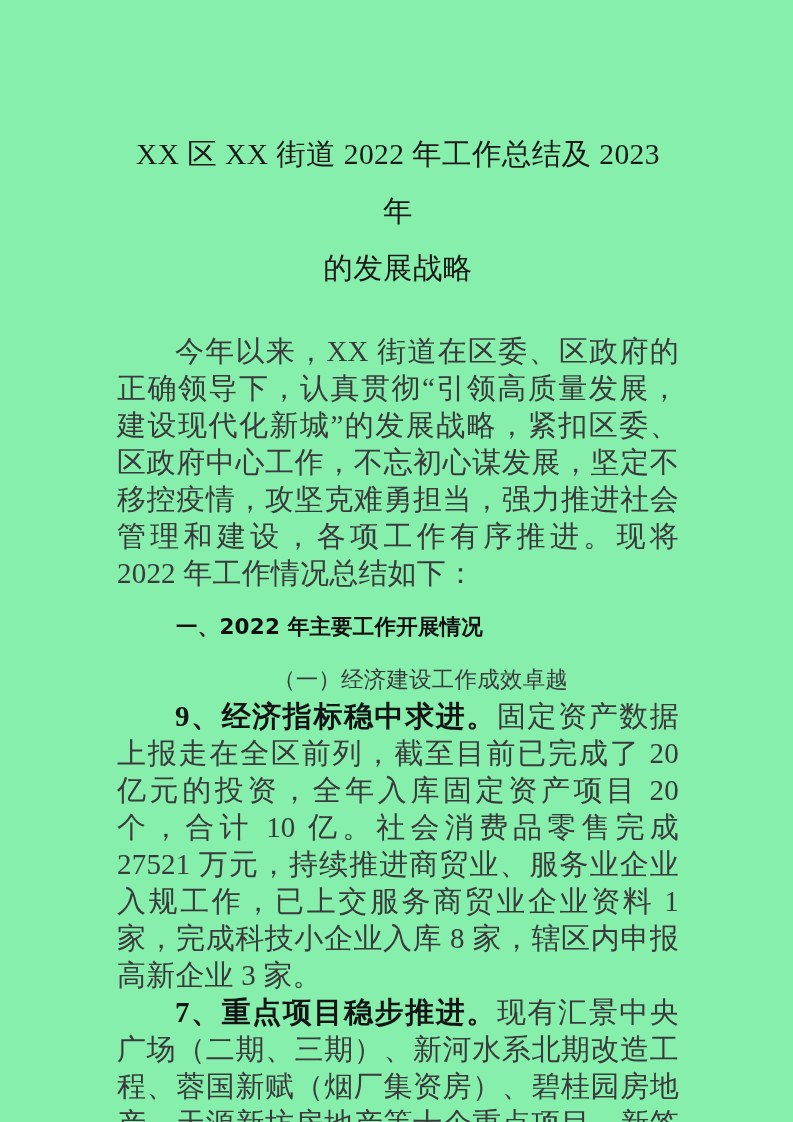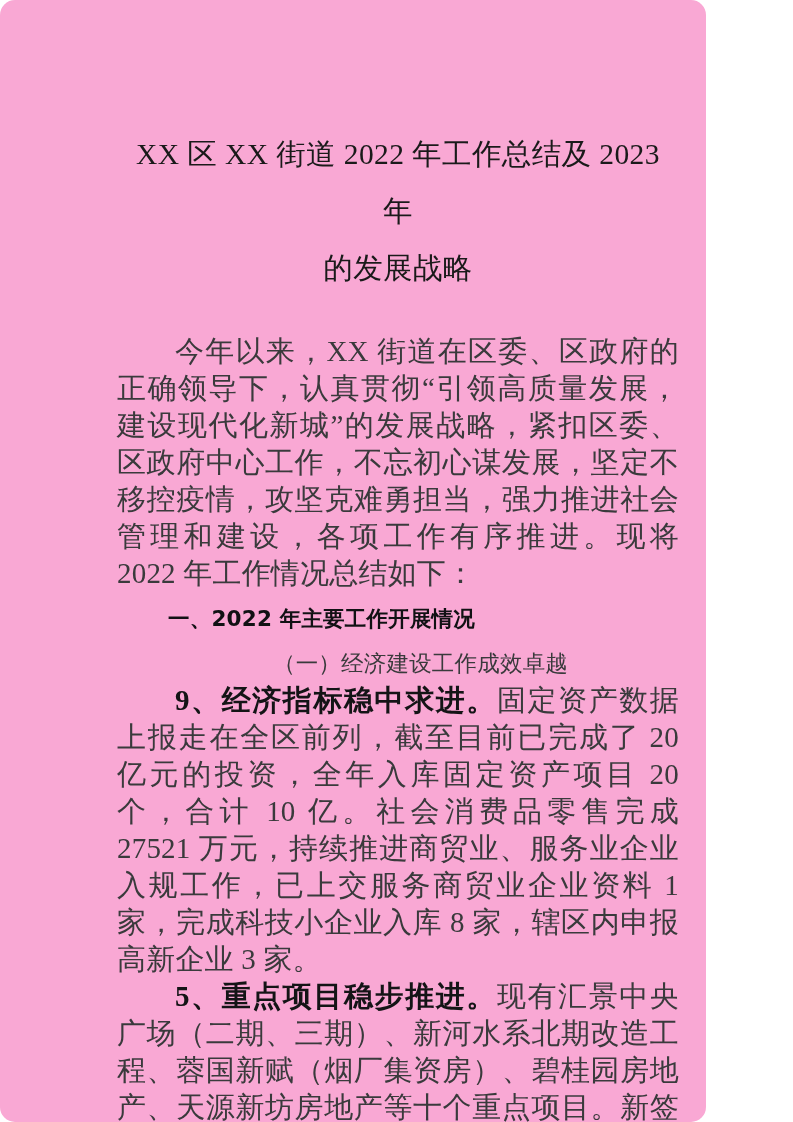--- a/index.html
+++ b/index.html
@@ -2,26 +2,25 @@
 <html><head>
 <meta charset="utf-8">
 <style>
   html, body {
     margin: 0;
     padding: 0;
     background: #ffffff;
   }
   .page {
     position: relative;
-    width: 706px;
+    width: 793px;
     height: 1122px;
-    background: #f9a8d4;
+    background: #86efac;
     overflow: hidden;
     box-sizing: border-box;
-    border-radius: 15px;
   }
   .content {
     position: absolute;
     left: 117px;
     top: 126px;
     width: 562px;
   }
   .doc-title {
     font-family: "Liberation Serif", "DejaVu Serif", serif;
     font-size: 29.5px;
@@ -47,21 +46,21 @@
     margin: 0;
     letter-spacing: 0.2px;
   }
   p.heading-1 {
     font-family: "DejaVu Sans", "Liberation Sans", sans-serif;
     font-size: 21.5px;
     line-height: 37px;
     color: #111114;
     font-weight: 700;
     text-indent: 2em;
-    margin: 8px;
+    margin: 16px;
     letter-spacing: 0.2px;
   }
   p.heading-2 {
     font-family: "Liberation Serif", "DejaVu Serif", serif;
     font-size: 22.5px;
     line-height: 37px;
     color: #3a3a3c;
     font-weight: 400;
     text-indent: 2em;
     margin: 0;
@@ -87,16 +86,16 @@
     <div class="gap-after-title"></div>
 
     <p class="body-para">今年以来，XX 街道在区委、区政府的正确领导下，认真贯彻“引领高质量发展，建设现代化新城”的发展战略，紧扣区委、区政府中心工作，不忘初心谋发展，坚定不移控疫情，攻坚克难勇担当，强力推进社会管理和建设，各项工作有序推进。现将 2022 年工作情况总结如下：</p>
 
     <p class="heading-1">一、2022 年主要工作开展情况</p>
 
     <p class="heading-2">（一）经济建设工作成效卓越</p>
 
     <p class="body-para"><span class="lead-bold">9、经济指标稳中求进。</span><span>固定资产数据上报走在全区前列，截至目前已完成了 20 亿元的投资，全年入库固定资产项目 20 个，合计 10 亿。社会消费品零售完成 27521 万元，持续推进商贸业、服务业企业入规工作，已上交服务商贸业企业资料 1 家，完成科技小企业入库 8 家，辖区内申报高新企业 3 家。</span></p>
 
-    <p class="body-para"><span class="lead-bold">5、重点项目稳步推进。</span><span>现有汇景中央广场（二期、三期）、新河水系北期改造工程、蓉国新赋（烟厂集资房）、碧桂园房地产、天源新坊房地产等十个重点项目。新签约汇景酒店项目，总投资 1.2 亿元以上。街道申报的停车库和充电桩项目得到上级配套资金 300 万元，街道主要领导在全区争资争项专题会上发表了经验汇报。2021 年签约的大型综合超市（悦惠超市）即将投产，可带动 300 个就业岗位。</span></p>
+    <p class="body-para"><span class="lead-bold">7、重点项目稳步推进。</span><span>现有汇景中央广场（二期、三期）、新河水系北期改造工程、蓉国新赋（烟厂集资房）、碧桂园房地产、天源新坊房地产等十个重点项目。新签约汇景酒店项目，总投资 1.2 亿元以上。街道申报的停车库和充电桩项目得到上级配套资金 300 万元，街道主要领导在全区争资争项专题会上发表了经验汇报。2021 年签约的大型综合超市（悦惠超市）即将投产，可带动 300 个就业岗位。</span></p>
 
   </div>
 </div>
 
 </body></html>

